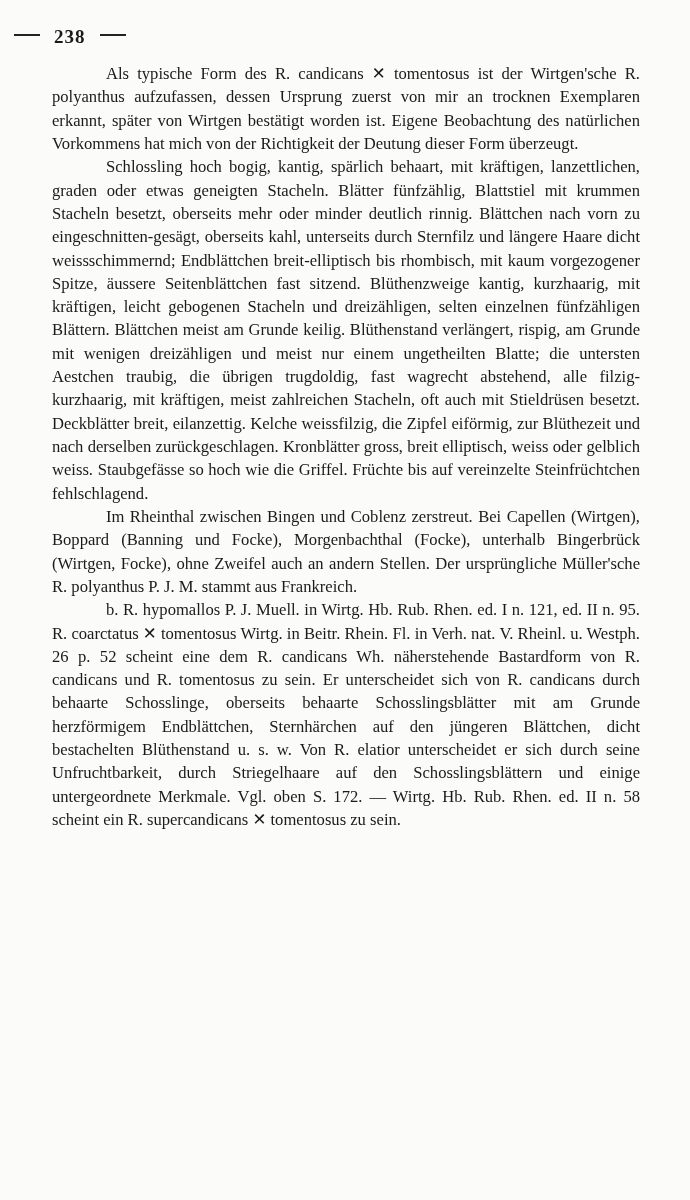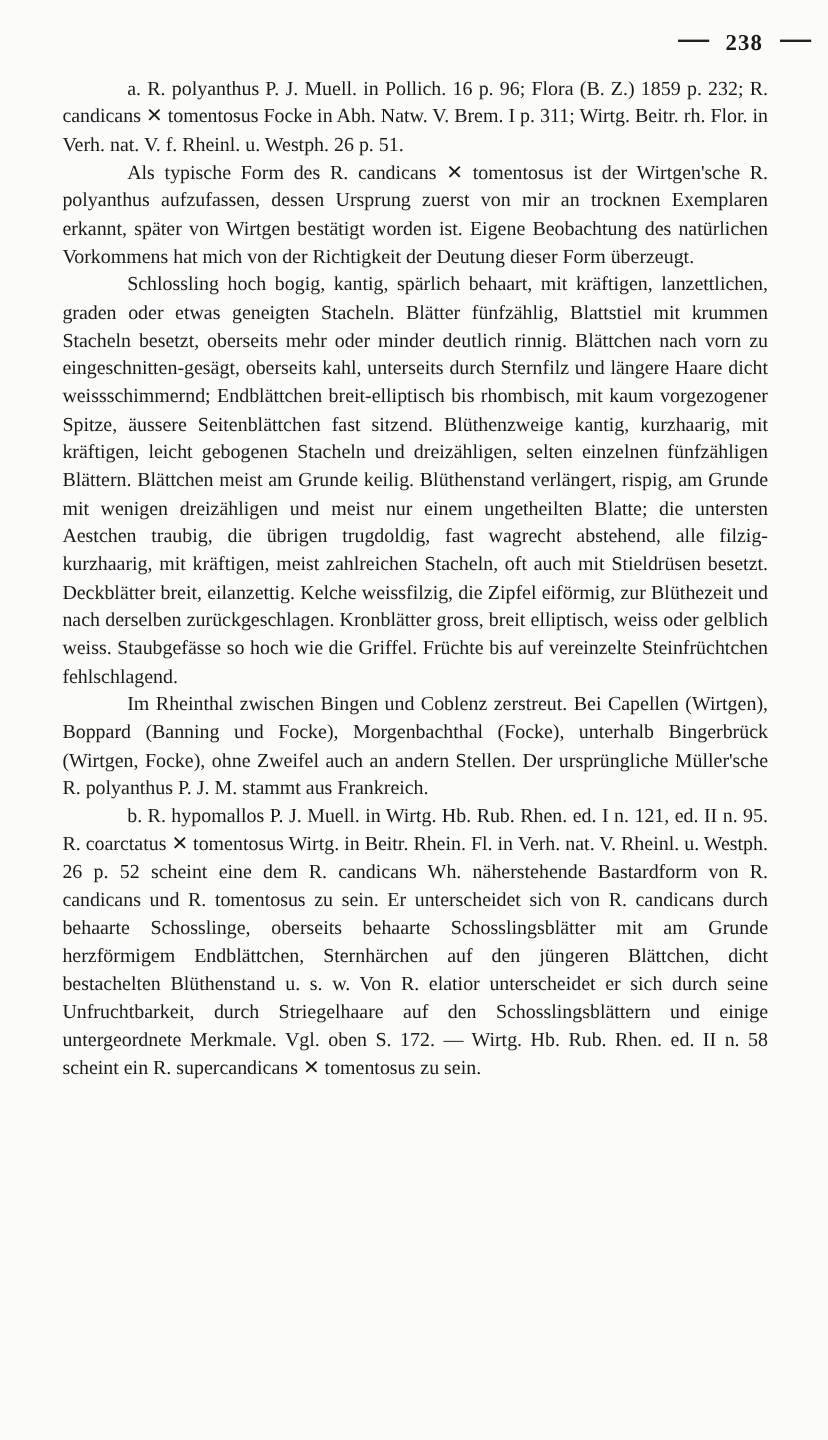--- a/index.html
+++ b/index.html
@@ -21,21 +21,21 @@
     top: 0;
     width: 690px;
     height: 1200px;
     background: #fbfbf9;
   }
   .page-header {
     position: absolute;
     top: 26px;
     left: 0;
     width: 690px;
-    text-align: right;
+    text-align: left;
     font-size: 19px;
     font-weight: bold;
     letter-spacing: 1px;
   }
   .page-header .rule {
     display: inline-block;
     width: 26px;
     border-top: 2px solid #222;
     vertical-align: middle;
     margin: 0 14px;
@@ -65,20 +65,19 @@
 </head>
 <body>
 
 <div class="page">
 
   <div class="page-header">
     <span class="rule"></span><span>238</span><span class="rule"></span>
   </div>
 
   <div class="content">
-    <p class="ind-lg">a. R. polyanthus P. J. Muell. in Pollich. 16 p. 96; Flora (B. Z.) 1859 p. 232; R. candicans ✕ tomentosus Focke in Abh. Natw. V. Brem. I p. 311; Wirtg. Beitr. rh. Flor. in Verh. nat. V. f. Rheinl. u. Westph. 26 p. 51.</p>
     <p class="ind-lg">Als typische Form des R. candicans ✕ tomentosus ist der Wirtgen'sche R. polyanthus aufzufassen, dessen Ursprung zuerst von mir an trocknen Exemplaren erkannt, später von Wirtgen bestätigt worden ist. Eigene Beobachtung des natürlichen Vorkommens hat mich von der Richtigkeit der Deutung dieser Form überzeugt.</p>
     <p class="ind-lg blk-bold">Schlossling hoch bogig, kantig, spärlich behaart, mit kräftigen, lanzettlichen, graden oder etwas geneigten Stacheln. Blätter fünfzählig, Blattstiel mit krummen Stacheln besetzt, oberseits mehr oder minder deutlich rinnig. Blättchen nach vorn zu eingeschnitten-gesägt, oberseits kahl, unterseits durch Sternfilz und längere Haare dicht weissschimmernd; Endblättchen breit-elliptisch bis rhombisch, mit kaum vorgezogener Spitze, äussere Seitenblättchen fast sitzend. Blüthenzweige kantig, kurzhaarig, mit kräftigen, leicht gebogenen Stacheln und dreizähligen, selten einzelnen fünfzähligen Blättern. Blättchen meist am Grunde keilig. Blüthenstand verlängert, rispig, am Grunde mit wenigen dreizähligen und meist nur einem ungetheilten Blatte; die untersten Aestchen traubig, die übrigen trugdoldig, fast wagrecht abstehend, alle filzig-kurzhaarig, mit kräftigen, meist zahlreichen Stacheln, oft auch mit Stieldrüsen besetzt. Deckblätter breit, eilanzettig. Kelche weissfilzig, die Zipfel eiförmig, zur Blüthezeit und nach derselben zurückgeschlagen. Kronblätter gross, breit elliptisch, weiss oder gelblich weiss. Staubgefässe so hoch wie die Griffel. Früchte bis auf vereinzelte Steinfrüchtchen fehlschlagend.</p>
     <p class="ind-lg">Im Rheinthal zwischen Bingen und Coblenz zerstreut. Bei Capellen (Wirtgen), Boppard (Banning und Focke), Morgenbachthal (Focke), unterhalb Bingerbrück (Wirtgen, Focke), ohne Zweifel auch an andern Stellen. Der ursprüngliche Müller'sche R. polyanthus P. J. M. stammt aus Frankreich.</p>
     <p class="ind-lg blk-bold">b. R. hypomallos P. J. Muell. in Wirtg. Hb. Rub. Rhen. ed. I n. 121, ed. II n. 95. R. coarctatus ✕ tomentosus Wirtg. in Beitr. Rhein. Fl. in Verh. nat. V. Rheinl. u. Westph. 26 p. 52 scheint eine dem R. candicans Wh. näherstehende Bastardform von R. candicans und R. tomentosus zu sein. Er unterscheidet sich von R. candicans durch behaarte Schosslinge, oberseits behaarte Schosslingsblätter mit am Grunde herzförmigem Endblättchen, Sternhärchen auf den jüngeren Blättchen, dicht bestachelten Blüthenstand u. s. w. Von R. elatior unterscheidet er sich durch seine Unfruchtbarkeit, durch Striegelhaare auf den Schosslingsblättern und einige untergeordnete Merkmale. Vgl. oben S. 172. — Wirtg. Hb. Rub. Rhen. ed. II n. 58 scheint ein R. supercandicans ✕ tomentosus zu sein.</p>
   </div>
 
 </div>
 
 </body></html>

